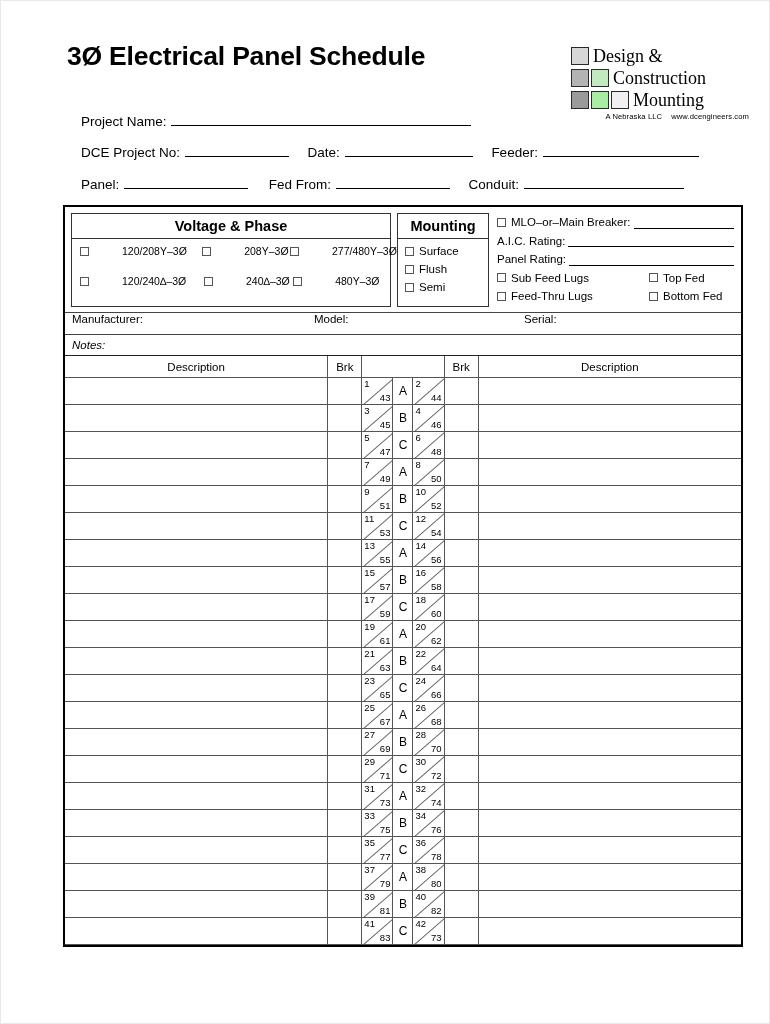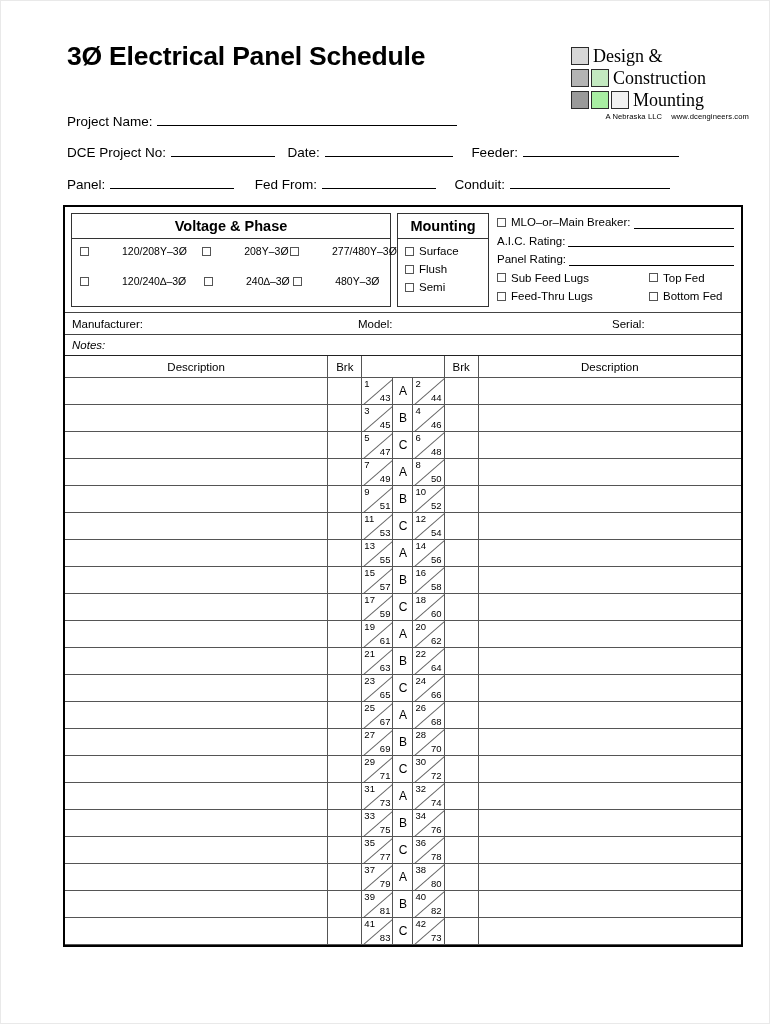--- a/index.html
+++ b/index.html
@@ -74,21 +74,21 @@
     margin-top: 2px;
     margin-left: 6px;
     white-space: nowrap;
     letter-spacing: 0.1px;
   }
   .logo-tag .gap { display: inline-block; width: 9px; }
 
   
   .hdr {
     position: absolute;
-    left: 66px;
+    left: 80px;
     font-size: 13.5px;
     white-space: nowrap;
   }
   .hdr-r1 { top: 111px; }
   .hdr-r2 { top: 142px; }
   .hdr-r3 { top: 174px; }
   .fld { display: inline-block; vertical-align: baseline; }
   .rule {
     display: inline-block;
     border-bottom: 1.4px solid #000;
@@ -199,25 +199,24 @@
   }
   .rcol-split { display: flex; }
   .rcol-split .c1 { width: 152px; display: flex; align-items: center; }
   .rcol-split .c2 { display: flex; align-items: center; }
 
   
   .mfg {
     display: flex;
     font-size: 11.5px;
     height: 22px;
-    align-items: center;
+    align-items: flex-start;
     border-bottom: 1.4px solid #444;
     padding-left: 7px;
     box-sizing: border-box;
-    gap: 44px;
   }
   .mfg .m1 { width: 242px; }
   .mfg .m2 { width: 210px; }
 
   .notes {
     font-size: 11.5px;
     height: 21px;
     display: flex;
     align-items: center;
     border-bottom: 1.8px solid #222;
@@ -324,21 +323,21 @@
   </div>
 
   <div class="hdr hdr-r1">
     <span class="fld">Project Name:</span>
     <span class="rule" style="width:300px"></span>
   </div>
 
   <div class="hdr hdr-r2">
     <span class="fld">DCE Project No:</span>
     <span class="rule" style="width:104px"></span>
-    <span class="fld" style="margin-left:8px">Date:</span>
+    <span class="fld" style="margin-left:14px">Date:</span>
     <span class="rule" style="width:128px"></span>
     <span class="fld" style="margin-left:14px">Feeder:</span>
     <span class="rule" style="width:156px"></span>
   </div>
 
   <div class="hdr hdr-r3">
     <span class="fld">Panel:</span>
     <span class="rule" style="width:124px"></span>
     <span class="fld" style="margin-left:16px">Fed From:</span>
     <span class="rule" style="width:114px"></span>

